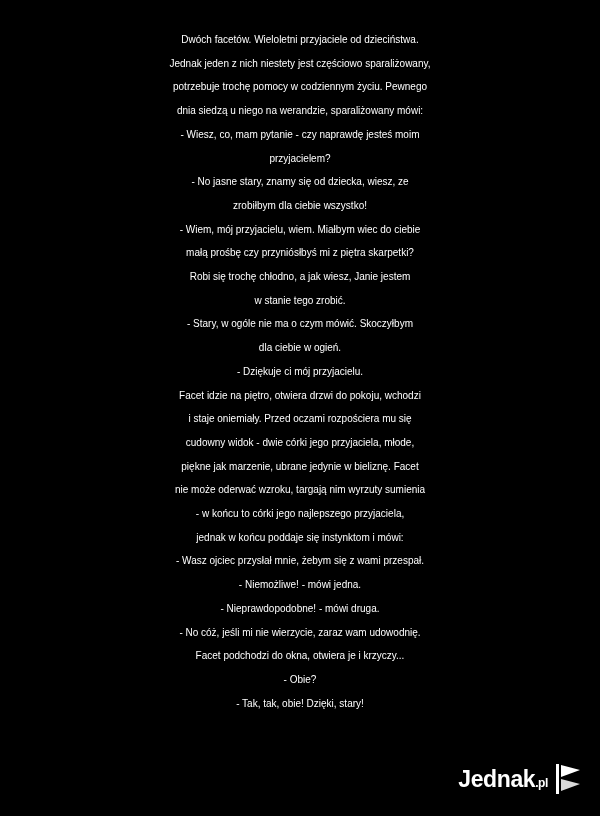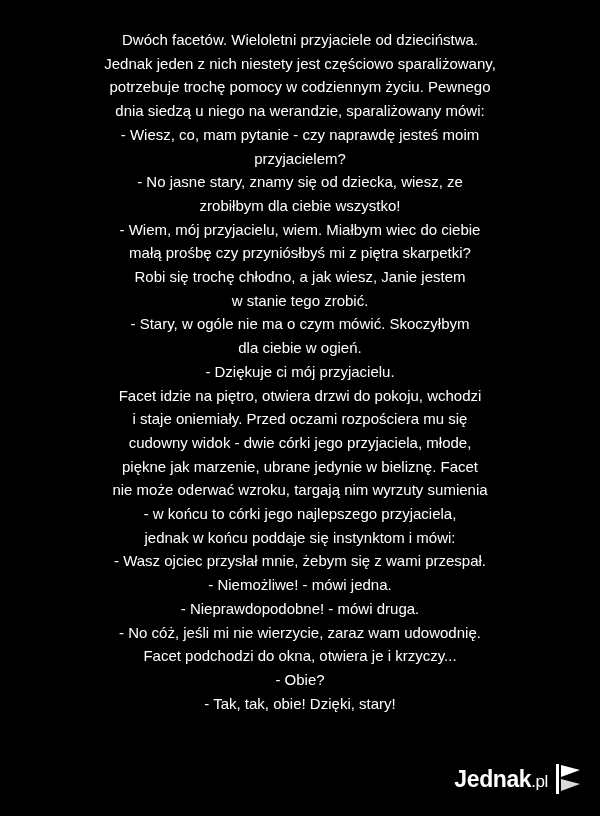--- a/index.html
+++ b/index.html
@@ -19,21 +19,21 @@
     height: 816px;
     background: #000000;
   }
   .joke-text {
     position: absolute;
     top: 28px;
     left: 0;
     width: 600px;
     text-align: center;
     color: #ffffff;
-    font-size: 15px;
+    font-size: 10px;
     line-height: 23.7px;
     padding: 0 12px;
     box-sizing: border-box;
     white-space: pre-line;
     font-weight: 400;
   }
   .watermark {
     position: absolute;
     right: 18px;
     bottom: 22px;
@@ -42,22 +42,22 @@
     gap: 8px;
   }
   .wm-text {
     font-size: 23px;
     font-weight: bold;
     color: #ffffff;
     letter-spacing: -0.4px;
     font-family: "Liberation Sans", sans-serif;
   }
   .wm-text .suffix {
-    font-size: 17px;
-    font-weight: normal;
+    font-size: 12px;
+    font-weight: bold;
     vertical-align: baseline;
   }
   .wm-mark {
     width: 26px;
     height: 30px;
     position: relative;
   }
   .wm-mark svg {
     display: block;
   }

